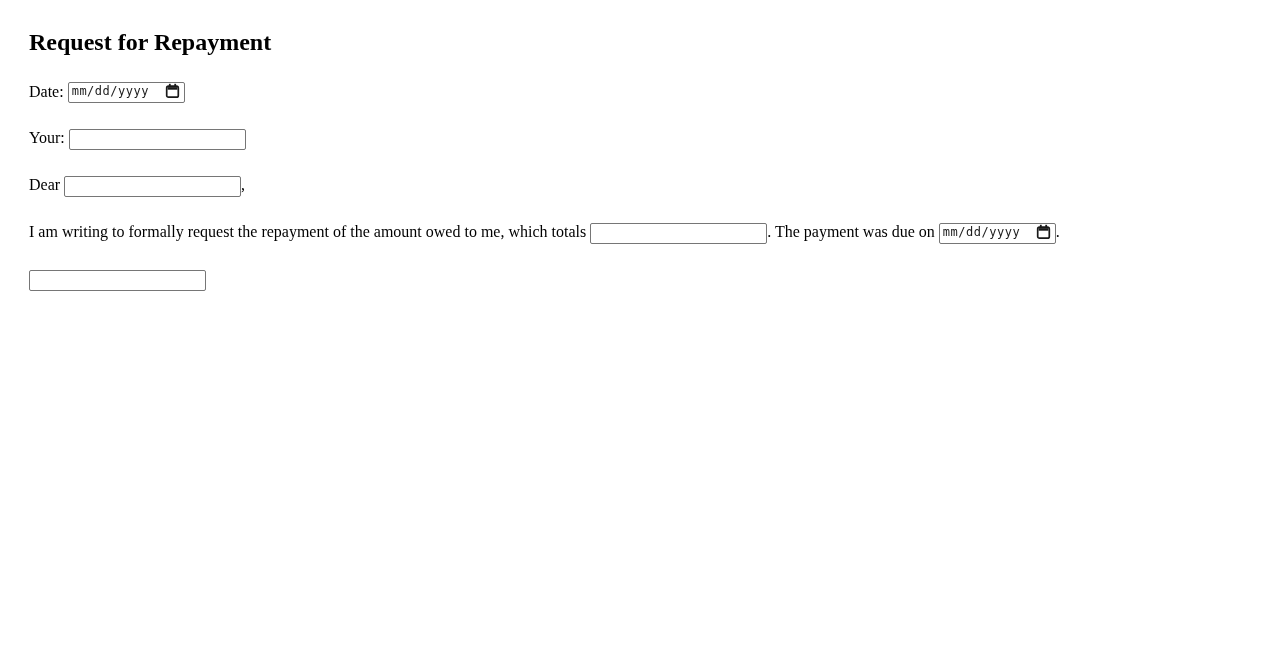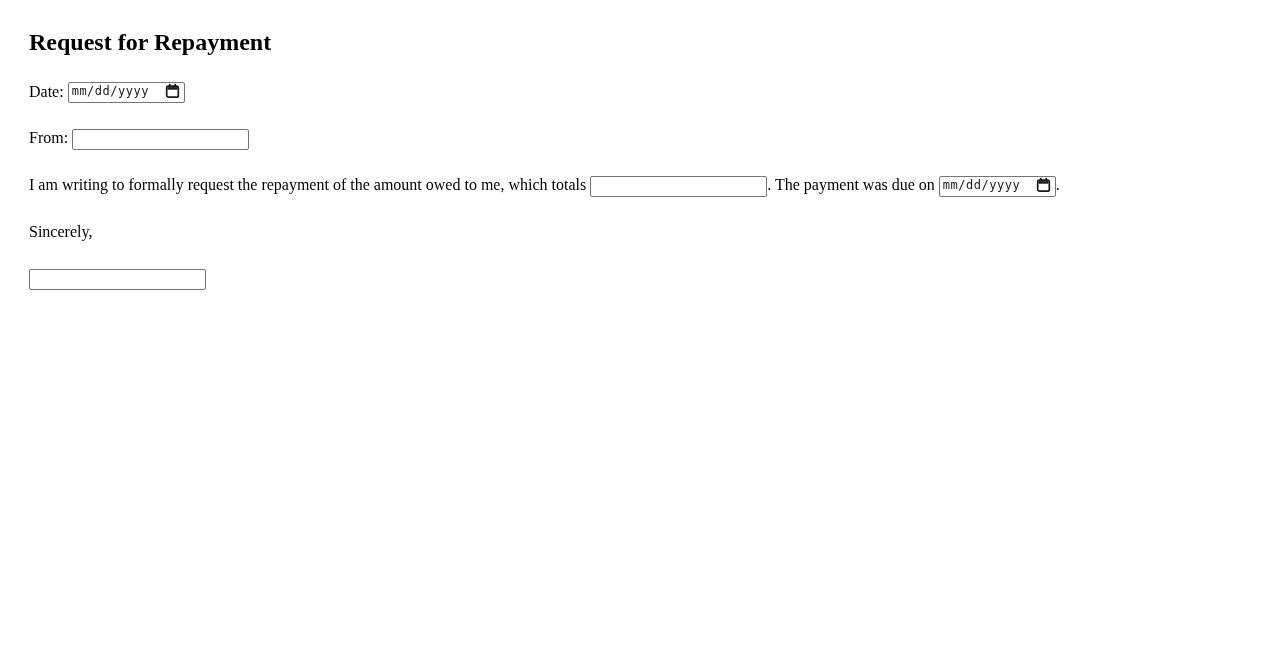--- a/index.html
+++ b/index.html
@@ -79,40 +79,43 @@
         <rect x="1.7" y="3.2" width="11.6" height="11" rx="1.8" fill="none" stroke="#1a1a1a" stroke-width="1.7"></rect>
         <rect x="2.6" y="4.1" width="9.8" height="2.6" fill="#1a1a1a"></rect>
         <rect x="3.9" y="0.8" width="1.8" height="3.0" fill="#1a1a1a"></rect>
         <rect x="9.3" y="0.8" width="1.8" height="3.0" fill="#1a1a1a"></rect>
       </svg>
       </span>
   </p>
 
 
   <p class="row">
-    <span>From:</span>
+    <span>Your:</span>
     <input type="text" class="text-input" value="" style="">
   </p>
 
 
+  <p class="row">
+    <span>Dear</span>
+    <input type="text" class="text-input" value="" style=""><span>,</span>
+  </p>
 
   <p class="row">
     <span></span><span>I am writing to formally request the repayment of the amount owed to me, which totals</span>
     <input type="text" class="text-input" value="" style=""><span>. The payment was due on</span>
     <span class="date-input">
         <span class="date-text">mm/dd/yyyy</span>
         <svg class="calendar-icon" width="15" height="16" viewBox="0 0 15 16">
         <rect x="1.7" y="3.2" width="11.6" height="11" rx="1.8" fill="none" stroke="#1a1a1a" stroke-width="1.7"></rect>
         <rect x="2.6" y="4.1" width="9.8" height="2.6" fill="#1a1a1a"></rect>
         <rect x="3.9" y="0.8" width="1.8" height="3.0" fill="#1a1a1a"></rect>
         <rect x="9.3" y="0.8" width="1.8" height="3.0" fill="#1a1a1a"></rect>
       </svg>
       </span><span>.</span>
   </p>
 
 
-  <p class="row">Sincerely,</p>
 
   <p class="row">
     <input type="text" class="text-input" value="" style="">
   </p>
 
 </div>
 
 </body></html>

